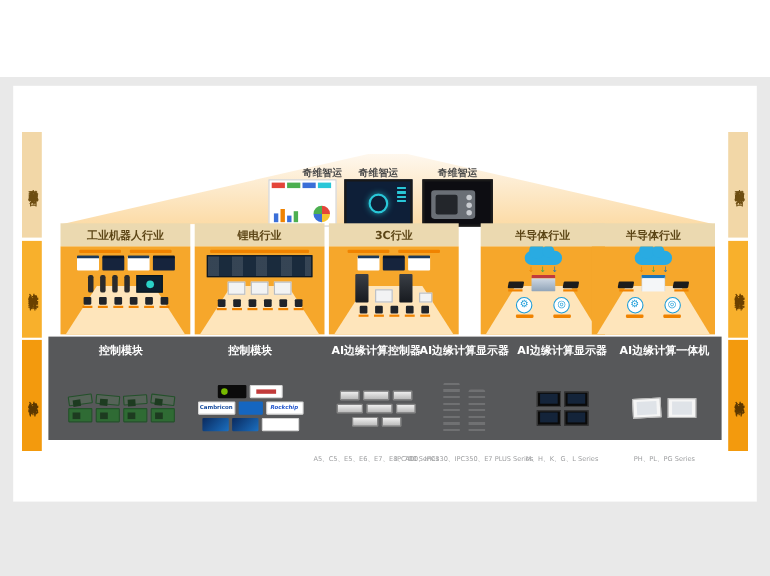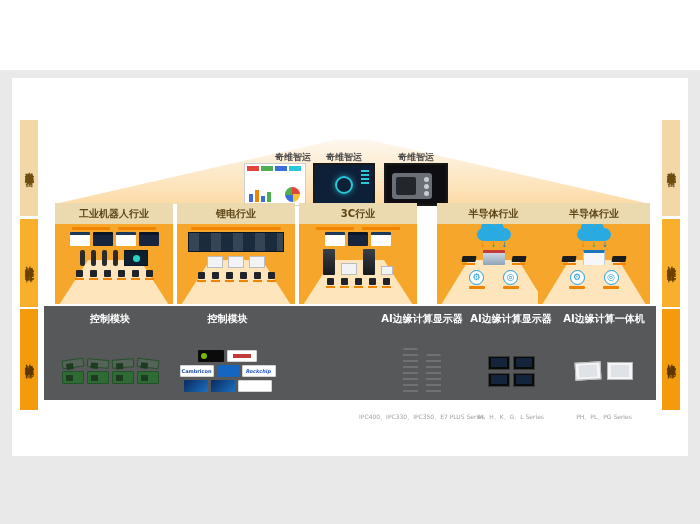--- a/index.html
+++ b/index.html
@@ -423,20 +423,40 @@
         </div>
         <div class="prow">
           <span class="tech"></span>
           <span class="tech"></span>
           <span class="chip chip-w"></span>
         </div>
       </div>
       <div class="series"></div>
     </div>
 
+    <div class="cell" style="left:244px; width:108px;">
+      <div class="cat-label">AI边缘计算控制器</div>
+      <div class="prod">
+        <div class="prow">
+          <span class="ctrl sm"></span>
+          <span class="ctrl"></span>
+          <span class="ctrl sm"></span>
+        </div>
+        <div class="prow">
+          <span class="ctrl"></span>
+          <span class="ctrl"></span>
+          <span class="ctrl sm"></span>
+        </div>
+        <div class="prow">
+          <span class="ctrl"></span>
+          <span class="ctrl sm"></span>
+        </div>
+      </div>
+      <div class="series">A5、C5、E5、E6、E7、E8、700 Series</div>
+    </div>
 
     <div class="cell" style="left:328px; width:100px;">
       <div class="cat-label">AI边缘计算显示器</div>
       <div class="prod">
         <div class="prow" style="gap:8px">
           <span class="tower"></span>
           <span class="tower" style="height:40px"></span>
         </div>
       </div>
       <div class="series">IPC400、IPC330、IPC350、E7 PLUS Series</div>

